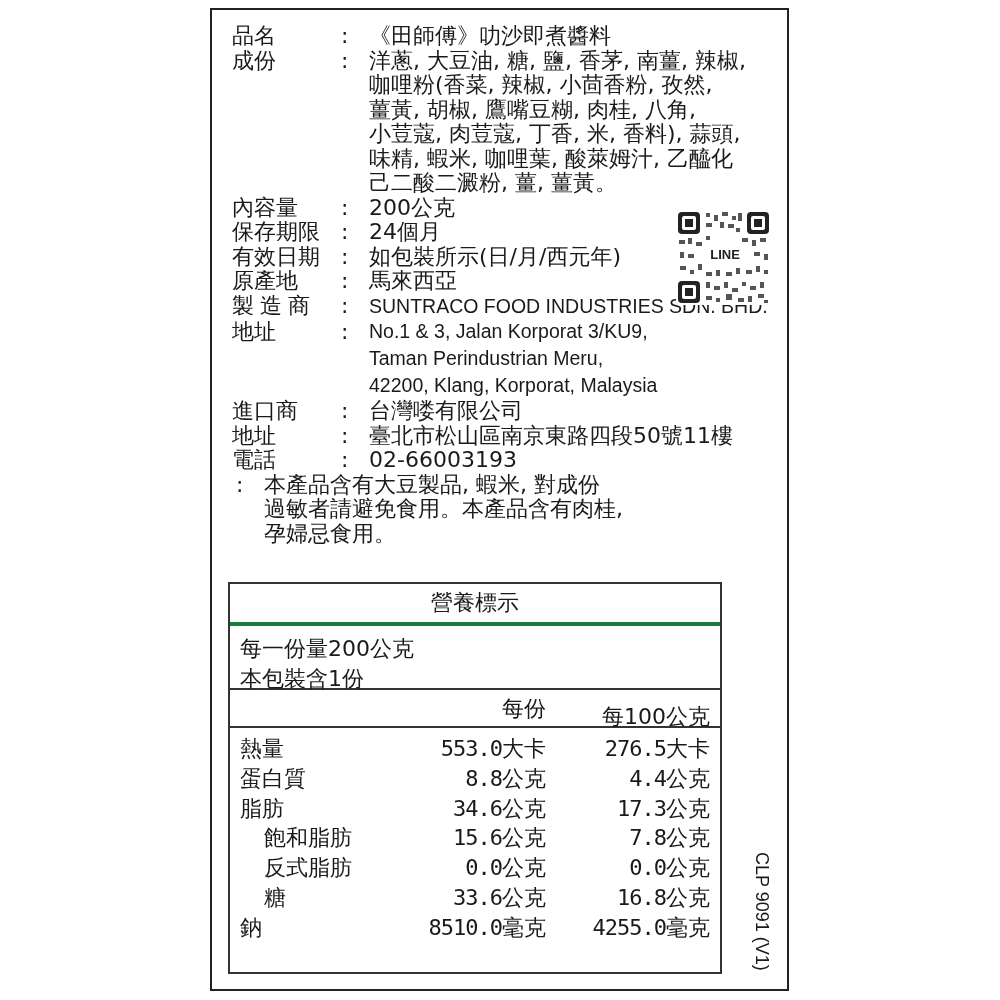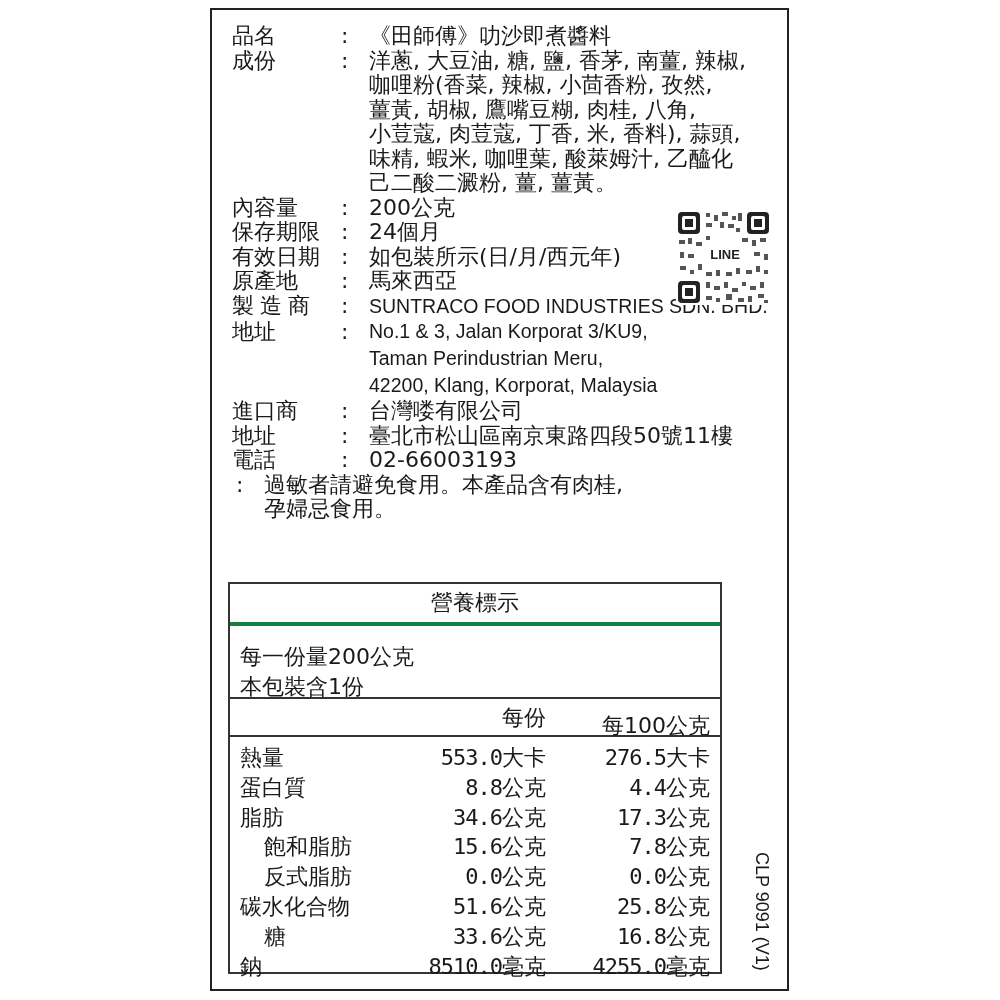--- a/index.html
+++ b/index.html
@@ -12,21 +12,21 @@
   .row .k { width: 105px; flex: none; white-space: nowrap; }
   .row .k.spread { letter-spacing: 6px; }
   .row .c { width: 20px; flex: none; text-align: left; padding-left: 4px; }
   .row .v { flex: 1; }
   .row .v div { white-space: nowrap; margin-left: 8px; }
   .en { font-family: "Liberation Sans", sans-serif; font-size: 19.5px; }
   .qr { position: absolute; left: 676px; top: 210px; width: 95px; height: 95px; }
   .nutri { position: absolute; left: 228px; top: 582px; width: 494px; height: 392px;
            border: 2px solid #333; box-sizing: border-box; font-size: 22px; }
   .n-title { height: 38px; border-bottom: 4px solid #15803d; text-align: center; line-height: 38px; }
-  .n-serv { height: 73px; border-bottom: 2px solid #333; padding: 16px 10px 0 10px; line-height: 30px; box-sizing: border-box; }
+  .n-serv { height: 64px; border-bottom: 2px solid #333; padding: 8px 10px 0 10px; line-height: 30px; box-sizing: border-box; }
   .n-head { height: 36px; border-bottom: 2px solid #333; position: relative; }
   .n-head span { position: absolute; top: 4px; }
   .n-body { padding-top: 6px; }
   .n-row { height: 29.8px; position: relative; }
   .n-row .nm { position: absolute; left: 10px; top: 0; }
   .n-row .nm.indent { left: 34px; }
   .n-row .a { position: absolute; right: 174px; top: 0; font-family: "DejaVu Sans Mono", monospace; letter-spacing: -1px; }
   .n-row .b { position: absolute; right: 10px; top: 0; font-family: "DejaVu Sans Mono", monospace; letter-spacing: -1px; }
   .n-row .a .u, .n-row .b .u { font-family: "DejaVu Sans", sans-serif; letter-spacing: 0; }
   .code { position: absolute; left: 752px; top: 852px; transform-origin: left top; transform: rotate(90deg) translateY(-20px);
@@ -118,20 +118,21 @@
   <div class="row">
     <span class="k">電話</span>
     <span class="c">:</span>
     <span class="v">
         <div>02-66003193</div>
       </span>
   </div>
   <div class="row">
     <span class="c">:</span>
     <span class="v">
+      <div>本產品含有大豆製品, 蝦米, 對成份</div>
       <div>過敏者請避免食用。本產品含有肉桂,</div>
       <div>孕婦忌食用。</div>
     </span>
   </div>
 </div>
 
 <div class="qr">
   <svg width="95" height="95" viewBox="0 0 95 95">
     <rect x="0" y="0" width="95" height="95" fill="#fff"></rect>
     <g fill="#222">
@@ -230,25 +231,20 @@
       <span class="nm indent">飽和脂肪</span>
       <span class="a"><span>15.6</span><span class="u">公克</span></span>
       <span class="b"><span>7.8</span><span class="u">公克</span></span>
     </div>
     <div class="n-row">
       <span class="nm indent">反式脂肪</span>
       <span class="a"><span>0.0</span><span class="u">公克</span></span>
       <span class="b"><span>0.0</span><span class="u">公克</span></span>
     </div>
     <div class="n-row">
-      <span class="nm">碳水化合物</span>
-      <span class="a"><span>51.6</span><span class="u">公克</span></span>
-      <span class="b"><span>25.8</span><span class="u">公克</span></span>
-    </div>
-    <div class="n-row">
       <span class="nm indent">糖</span>
       <span class="a"><span>33.6</span><span class="u">公克</span></span>
       <span class="b"><span>16.8</span><span class="u">公克</span></span>
     </div>
     <div class="n-row">
       <span class="nm">鈉</span>
       <span class="a"><span>8510.0</span><span class="u">毫克</span></span>
       <span class="b"><span>4255.0</span><span class="u">毫克</span></span>
     </div>
   </div>

